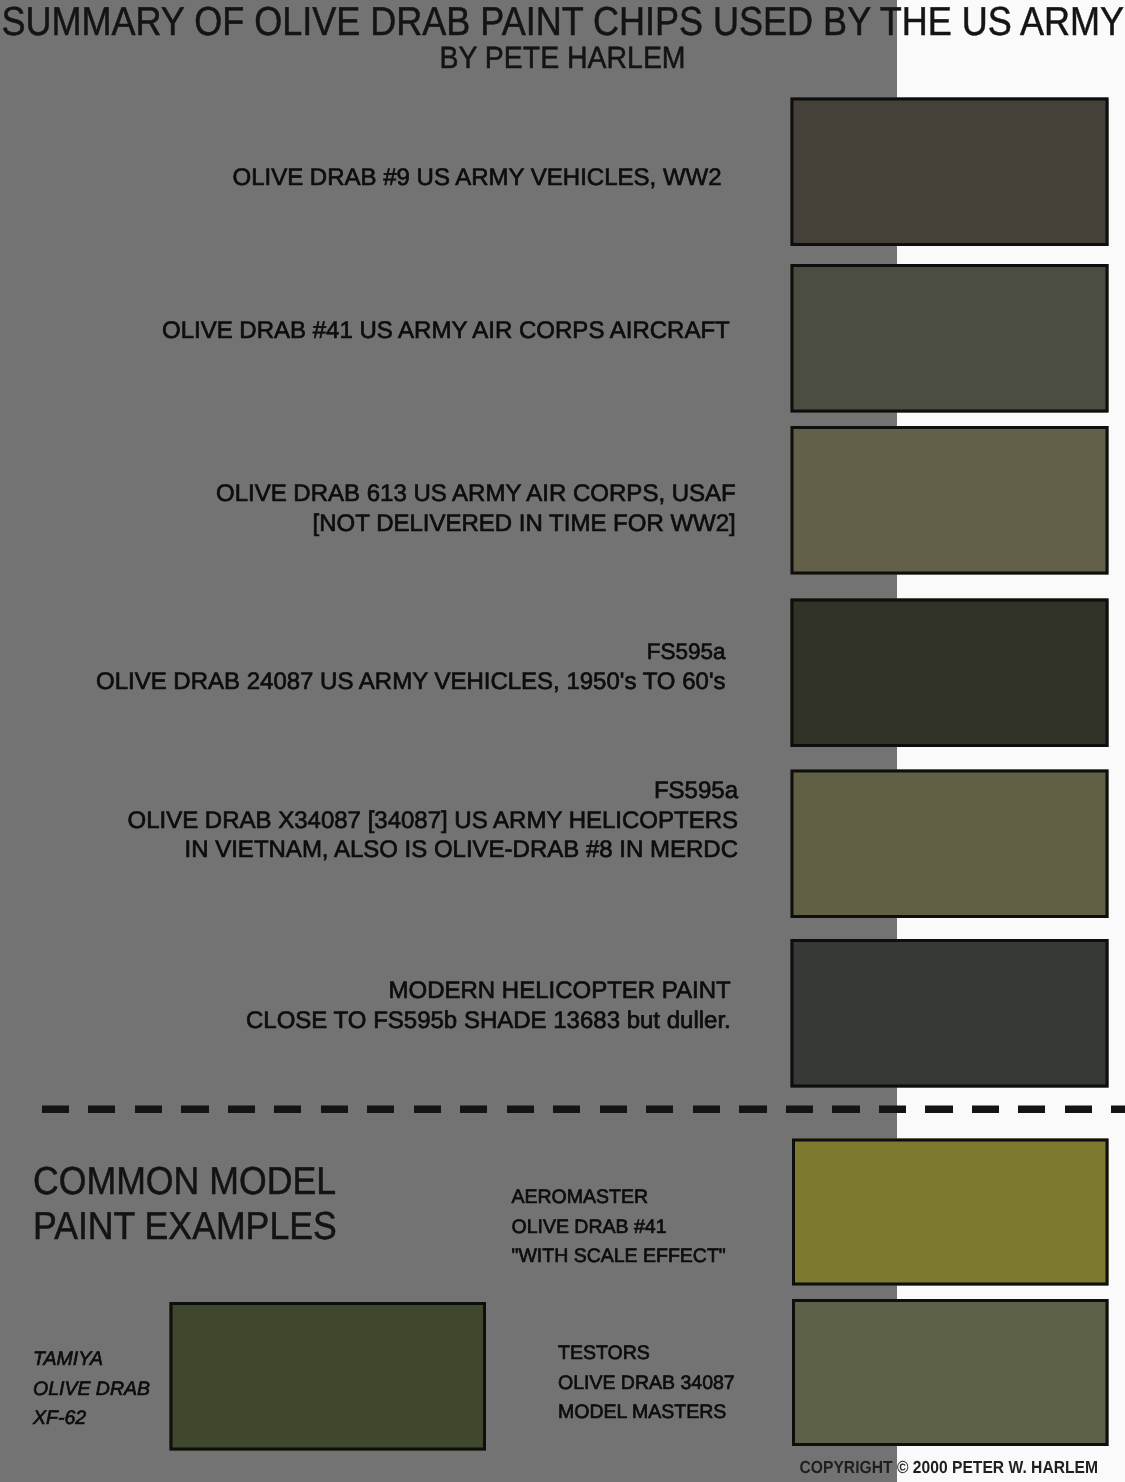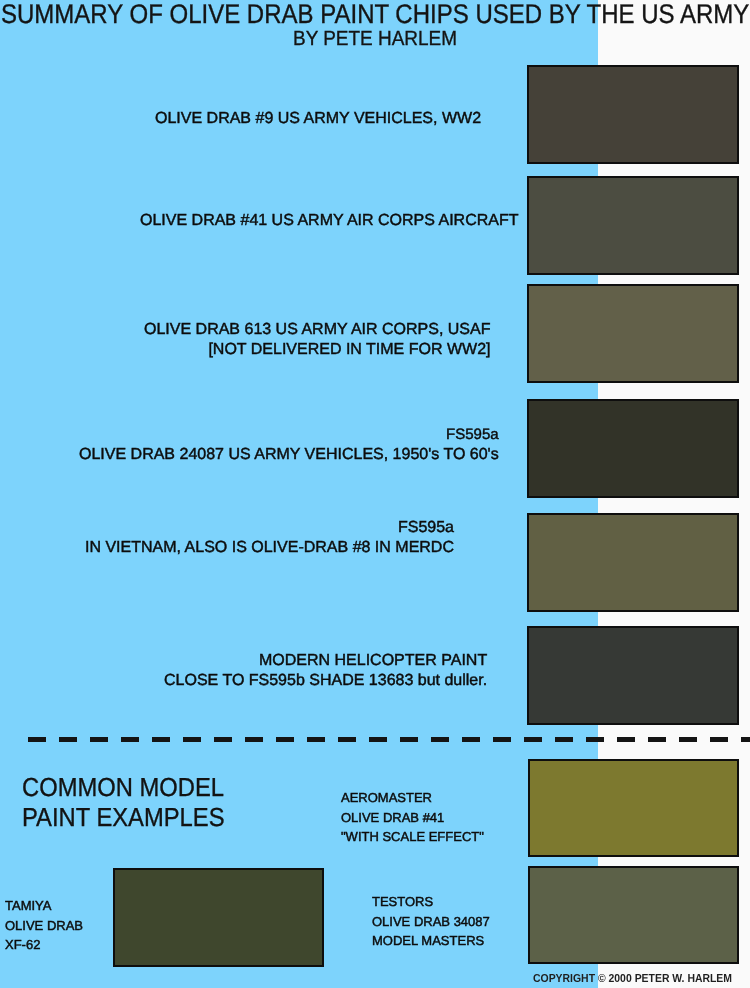--- a/index.html
+++ b/index.html
@@ -1,20 +1,20 @@
 <!DOCTYPE html>
 <html><head>
 <meta charset="utf-8">
 <title>Summary of Olive Drab Paint Chips</title>
 <style>
   html,body{margin:0;padding:0;}
   body{width:750px;height:988px;background:#fafafa;overflow:hidden;
        font-family:"Liberation Sans",sans-serif;color:#141414;
        -webkit-font-smoothing:antialiased;text-rendering:geometricPrecision;}
-  .page{position:relative;width:598px;height:988px;background:#7dd3fc;}
+  .page{position:relative;width:598px;height:988px;background:#737373;}
   .abs{position:absolute;}
 
   .title{left:1px;top:-1px;font-size:27px;line-height:30px;
          white-space:nowrap;color:#141414;-webkit-text-stroke:0.35px #141414;
          transform:scaleX(0.889);transform-origin:left top;}
   .subtitle{left:293px;top:28px;font-size:20.5px;
             line-height:22px;color:#141414;white-space:nowrap;
             -webkit-text-stroke:0.35px #141414;
             transform:scaleX(0.925);transform-origin:left top;}
 
@@ -37,40 +37,40 @@
 <body>
 
 <div class="page">
 
   <div class="abs title">SUMMARY OF OLIVE DRAB PAINT CHIPS USED BY THE US ARMY</div>
   <div class="abs subtitle">BY PETE HARLEM</div>
 
   <div id="rows">
       <div class="abs rowtext" style="left: 155px; top: 109px;"><div>OLIVE DRAB #9 US ARMY VEHICLES, WW2</div></div>
       <div class="chip" style="left: 527px; top: 65px; width: 212px; height: 99px; background: rgb(69, 65, 56);"></div>
-      <div class="abs rowtext" style="left: 108px; top: 211px; margin-left: 32px;"><div>OLIVE DRAB #41 US ARMY AIR CORPS AIRCRAFT</div></div>
+      <div class="abs rowtext" style="left: 108px; top: 211px;"><div>OLIVE DRAB #41 US ARMY AIR CORPS AIRCRAFT</div></div>
       <div class="chip" style="left: 527px; top: 176px; width: 212px; height: 99px; background: rgb(76, 77, 65);"></div>
       <div class="abs rowtext" style="left: 144px; top: 320px;"><div>OLIVE DRAB 613 US ARMY AIR CORPS, USAF</div><div>[NOT DELIVERED IN TIME FOR WW2]</div></div>
       <div class="chip" style="left: 527px; top: 284px; width: 212px; height: 99px; background: rgb(98, 96, 73);"></div>
-      <div class="abs rowtext" style="left: 64px; top: 425px;"><div style="font-size: 15px;">FS595a</div><div style="font-size: 16px; margin-left: 15px;">OLIVE DRAB 24087 US ARMY VEHICLES, 1950's TO 60's</div></div>
+      <div class="abs rowtext" style="left: 64px; top: 425px;"><div style="font-size: 15px;">FS595a</div><div style="font-size: 16px;">OLIVE DRAB 24087 US ARMY VEHICLES, 1950's TO 60's</div></div>
       <div class="chip" style="left: 527px; top: 399px; width: 212px; height: 99px; background: rgb(50, 51, 40);"></div>
-      <div class="abs rowtext" style="left: 85px; top: 518px;"><div>FS595a</div><div>IN VIETNAM, ALSO IS OLIVE-DRAB #8 IN MERDC</div></div>
+      <div class="abs rowtext" style="left: 85px; top: 518px;"><div>FS595a</div><div>OLIVE DRAB X34087 [34087] US ARMY HELICOPTERS</div><div>IN VIETNAM, ALSO IS OLIVE-DRAB #8 IN MERDC</div></div>
       <div class="chip" style="left: 527px; top: 513px; width: 212px; height: 99px; background: rgb(97, 96, 68);"></div>
       <div class="abs rowtext" style="left: 164px; top: 651px;"><div>MODERN HELICOPTER PAINT</div><div>CLOSE TO FS595b SHADE 13683 but duller.</div></div>
       <div class="chip" style="left: 527px; top: 626px; width: 212px; height: 99px; background: rgb(54, 57, 53);"></div>
     </div>
 
   <div class="dash"></div>
 
   <div class="abs bigtext" style="left:22px;top:773px;">COMMON MODEL</div>
   <div class="abs bigtext" style="left:22px;top:803px;">PAINT EXAMPLES</div>
 
   <div id="models">
       <div class="abs modeltext" style="left: 341px; top: 788px;"><div>AEROMASTER</div><div>OLIVE DRAB #41</div><div>"WITH SCALE EFFECT"</div></div>
       <div class="chip" style="left: 528px; top: 759px; width: 211px; height: 98px; background: rgb(125, 121, 47);"></div>
       <div class="abs modeltext" style="left: 372px; top: 892px;"><div>TESTORS</div><div>OLIVE DRAB 34087</div><div>MODEL MASTERS</div></div>
       <div class="chip" style="left: 528px; top: 866px; width: 211px; height: 98px; background: rgb(92, 97, 72);"></div>
-      <div class="abs modeltext" style="left: 5px; top: 896px;"><div>TAMIYA</div><div>OLIVE DRAB</div><div>XF-62</div></div>
+      <div class="abs modeltext" style="left: 22px; top: 896px; font-style: italic;"><div>TAMIYA</div><div>OLIVE DRAB</div><div>XF-62</div></div>
       <div class="chip" style="left: 113px; top: 868px; width: 211px; height: 99px; background: rgb(63, 71, 45);"></div>
     </div>
 
   <div class="abs copyright" style="left:533px;top:972px;">COPYRIGHT © 2000 PETER W. HARLEM</div>
 </div>
 
 </body></html>

